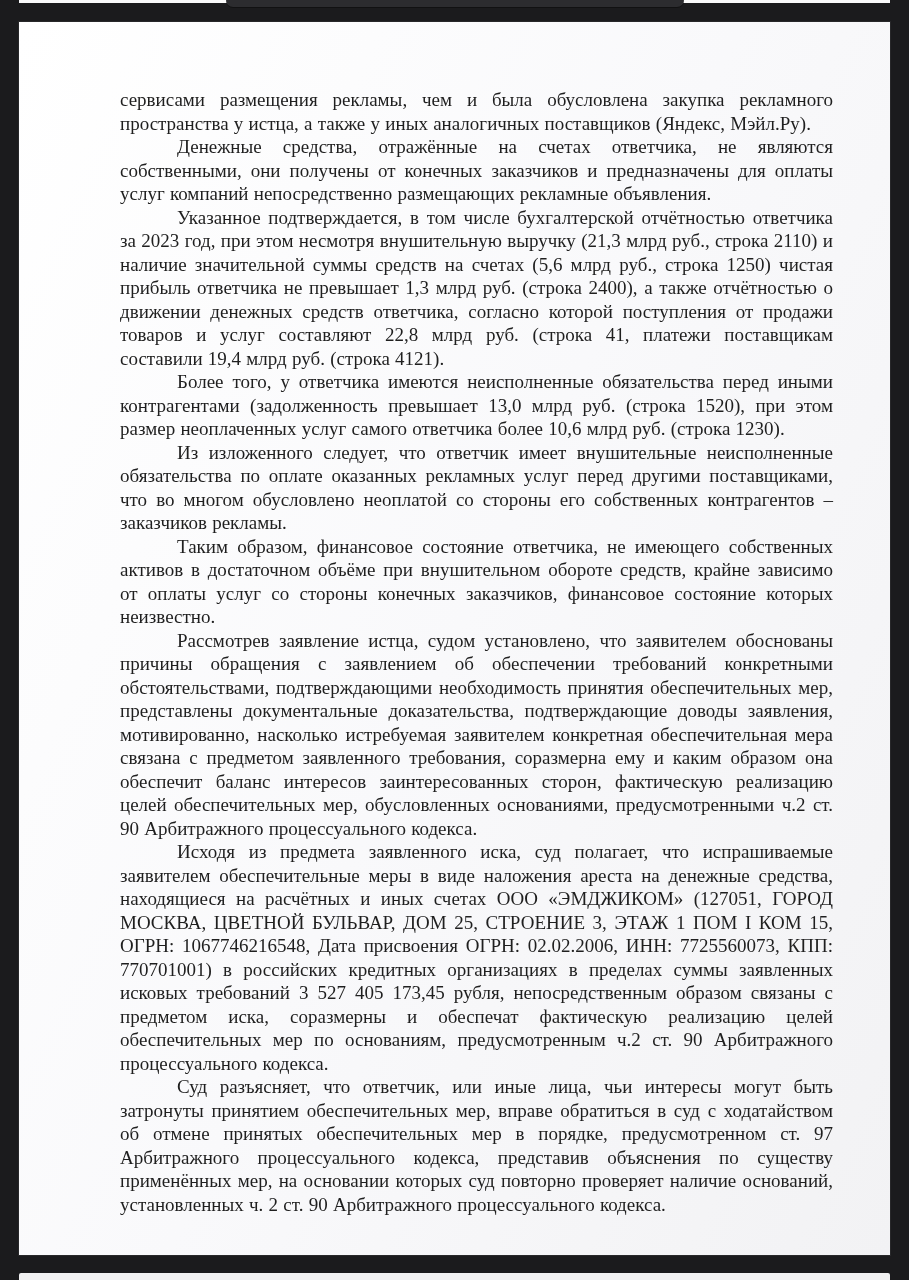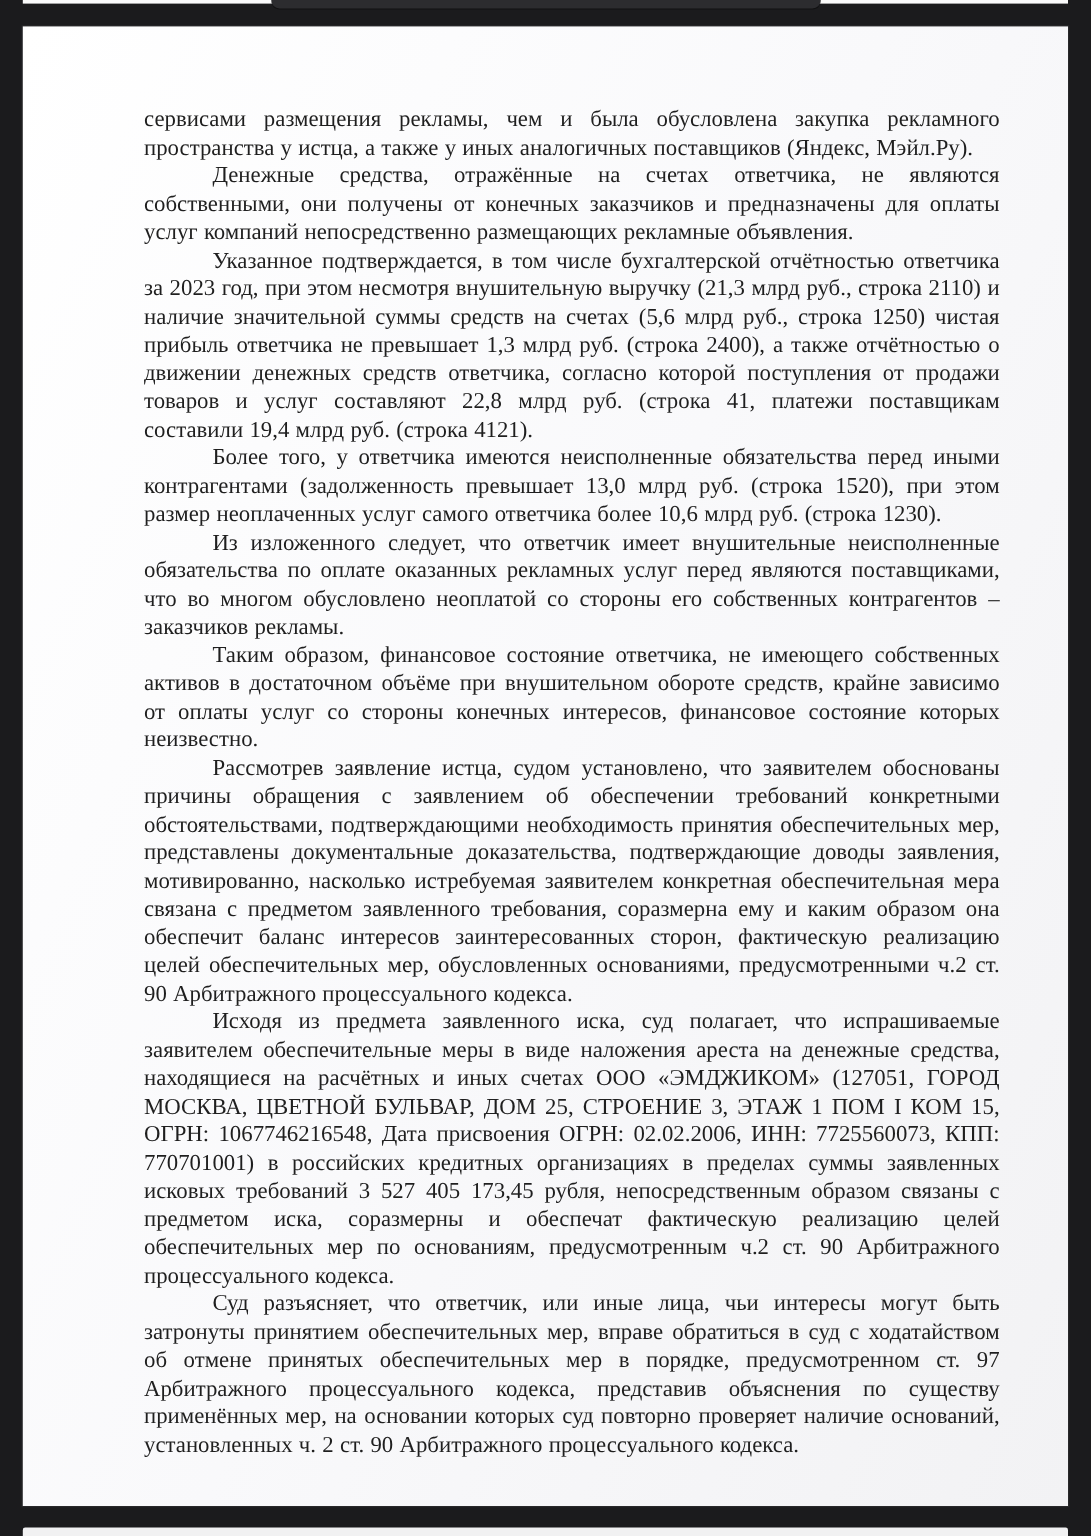--- a/index.html
+++ b/index.html
@@ -60,22 +60,22 @@
 <div class="viewer">
   <div class="prev-page-edge"></div>
   <div class="top-notch"></div>
 
   <div class="page">
     <div>
         <p class="para">сервисами размещения рекламы, чем и была обусловлена закупка рекламного пространства у истца, а также у иных аналогичных поставщиков (Яндекс, Мэйл.Ру).</p>
         <p class="para indent">Денежные средства, отражённые на счетах ответчика, не являются собственными, они получены от конечных заказчиков и предназначены для оплаты услуг компаний непосредственно размещающих рекламные объявления.</p>
         <p class="para indent">Указанное подтверждается, в том числе бухгалтерской отчётностью ответчика за 2023 год, при этом несмотря внушительную выручку (21,3 млрд руб., строка 2110) и наличие значительной суммы средств на счетах (5,6 млрд руб., строка 1250) чистая прибыль ответчика не превышает 1,3 млрд руб. (строка 2400), а также отчётностью о движении денежных средств ответчика, согласно которой поступления от продажи товаров и услуг составляют 22,8 млрд руб. (строка 41, платежи поставщикам составили 19,4 млрд руб. (строка 4121).</p>
         <p class="para indent">Более того, у ответчика имеются неисполненные обязательства перед иными контрагентами (задолженность превышает 13,0 млрд руб. (строка 1520), при этом размер неоплаченных услуг самого ответчика более 10,6 млрд руб. (строка 1230).</p>
-        <p class="para indent">Из изложенного следует, что ответчик имеет внушительные неисполненные обязательства по оплате оказанных рекламных услуг перед являются поставщиками, что во многом обусловлено неоплатой со стороны его собственных контрагентов – заказчиков рекламы.</p>
-        <p class="para indent">Таким образом, финансовое состояние ответчика, не имеющего собственных активов в достаточном объёме при внушительном обороте средств, крайне зависимо от оплаты услуг со стороны конечных интересов, финансовое состояние которых неизвестно.</p>
+        <p class="para indent">Из изложенного следует, что ответчик имеет внушительные неисполненные обязательства по оплате оказанных рекламных услуг перед другими поставщиками, что во многом обусловлено неоплатой со стороны его собственных контрагентов – заказчиков рекламы.</p>
+        <p class="para indent">Таким образом, финансовое состояние ответчика, не имеющего собственных активов в достаточном объёме при внушительном обороте средств, крайне зависимо от оплаты услуг со стороны конечных заказчиков, финансовое состояние которых неизвестно.</p>
         <p class="para indent">Рассмотрев заявление истца, судом установлено, что заявителем обоснованы причины обращения с заявлением об обеспечении требований конкретными обстоятельствами, подтверждающими необходимость принятия обеспечительных мер, представлены документальные доказательства, подтверждающие доводы заявления, мотивированно, насколько истребуемая заявителем конкретная обеспечительная мера связана с предметом заявленного требования, соразмерна ему и каким образом она обеспечит баланс интересов заинтересованных сторон, фактическую реализацию целей обеспечительных мер, обусловленных основаниями, предусмотренными ч.2 ст. 90 Арбитражного процессуального кодекса.</p>
         <p class="para indent">Исходя из предмета заявленного иска, суд полагает, что испрашиваемые заявителем обеспечительные меры в виде наложения ареста на денежные средства, находящиеся на расчётных и иных счетах ООО «ЭМДЖИКОМ» (127051, ГОРОД МОСКВА, ЦВЕТНОЙ БУЛЬВАР, ДОМ 25, СТРОЕНИЕ 3, ЭТАЖ 1 ПОМ I КОМ 15, ОГРН: 1067746216548, Дата присвоения ОГРН: 02.02.2006, ИНН: 7725560073, КПП: 770701001) в российских кредитных организациях в пределах суммы заявленных исковых требований 3 527 405 173,45 рубля, непосредственным образом связаны с предметом иска, соразмерны и обеспечат фактическую реализацию целей обеспечительных мер по основаниям, предусмотренным ч.2 ст. 90 Арбитражного процессуального кодекса.</p>
         <p class="para indent">Суд разъясняет, что ответчик, или иные лица, чьи интересы могут быть затронуты принятием обеспечительных мер, вправе обратиться в суд с ходатайством об отмене принятых обеспечительных мер в порядке, предусмотренном ст. 97 Арбитражного процессуального кодекса, представив объяснения по существу применённых мер, на основании которых суд повторно проверяет наличие оснований, установленных ч. 2 ст. 90 Арбитражного процессуального кодекса.</p>
       </div>
   </div>
 
   <div class="next-page-edge"></div>
 </div>
 
 </body></html>

